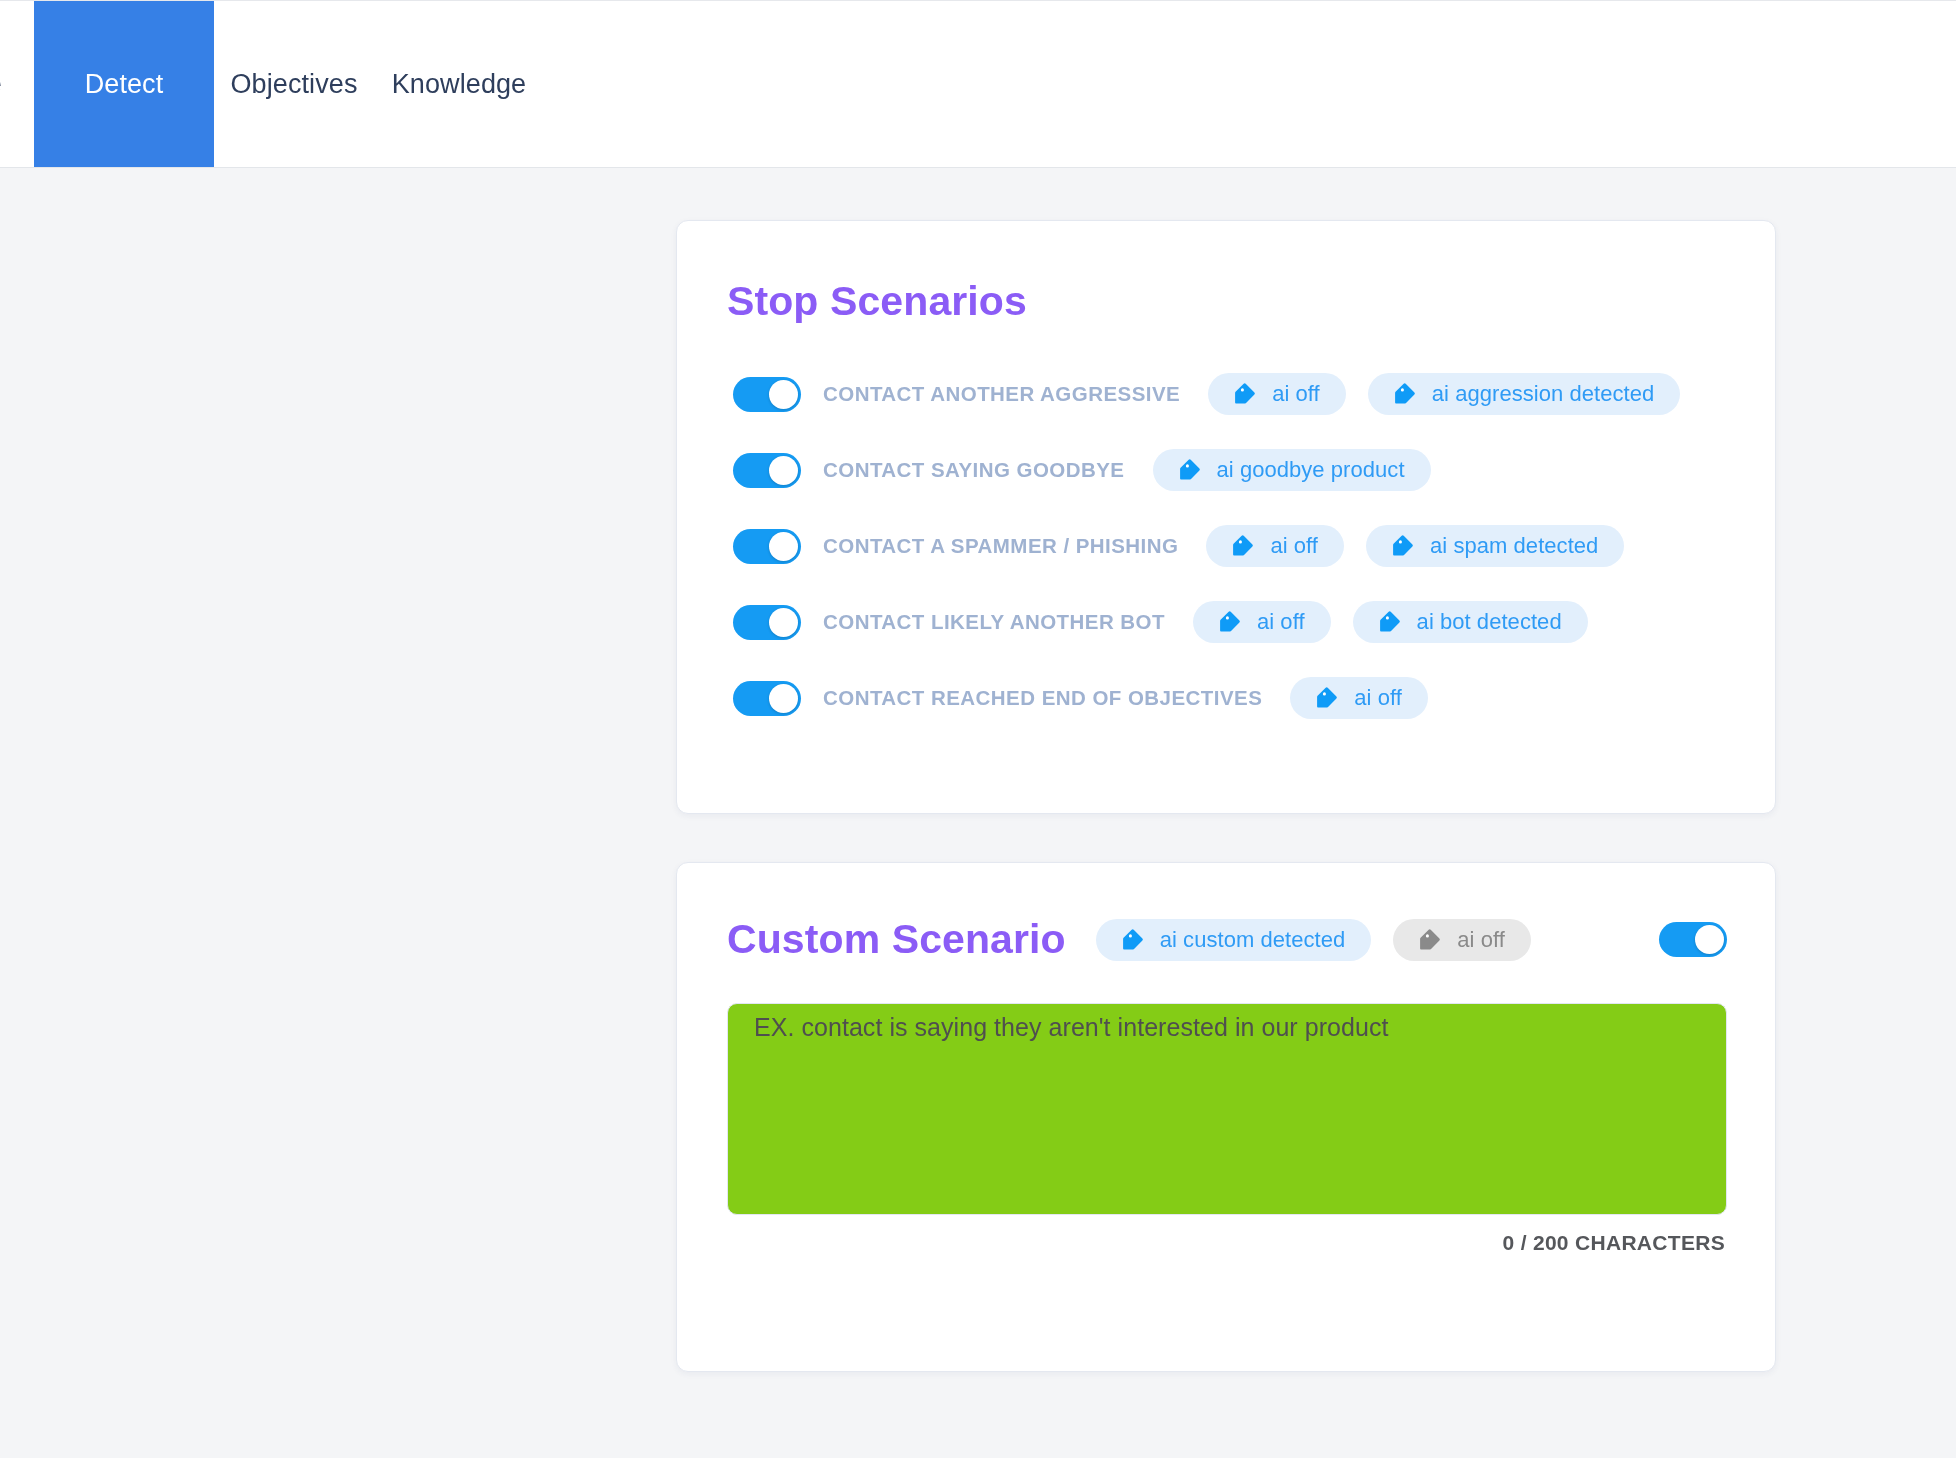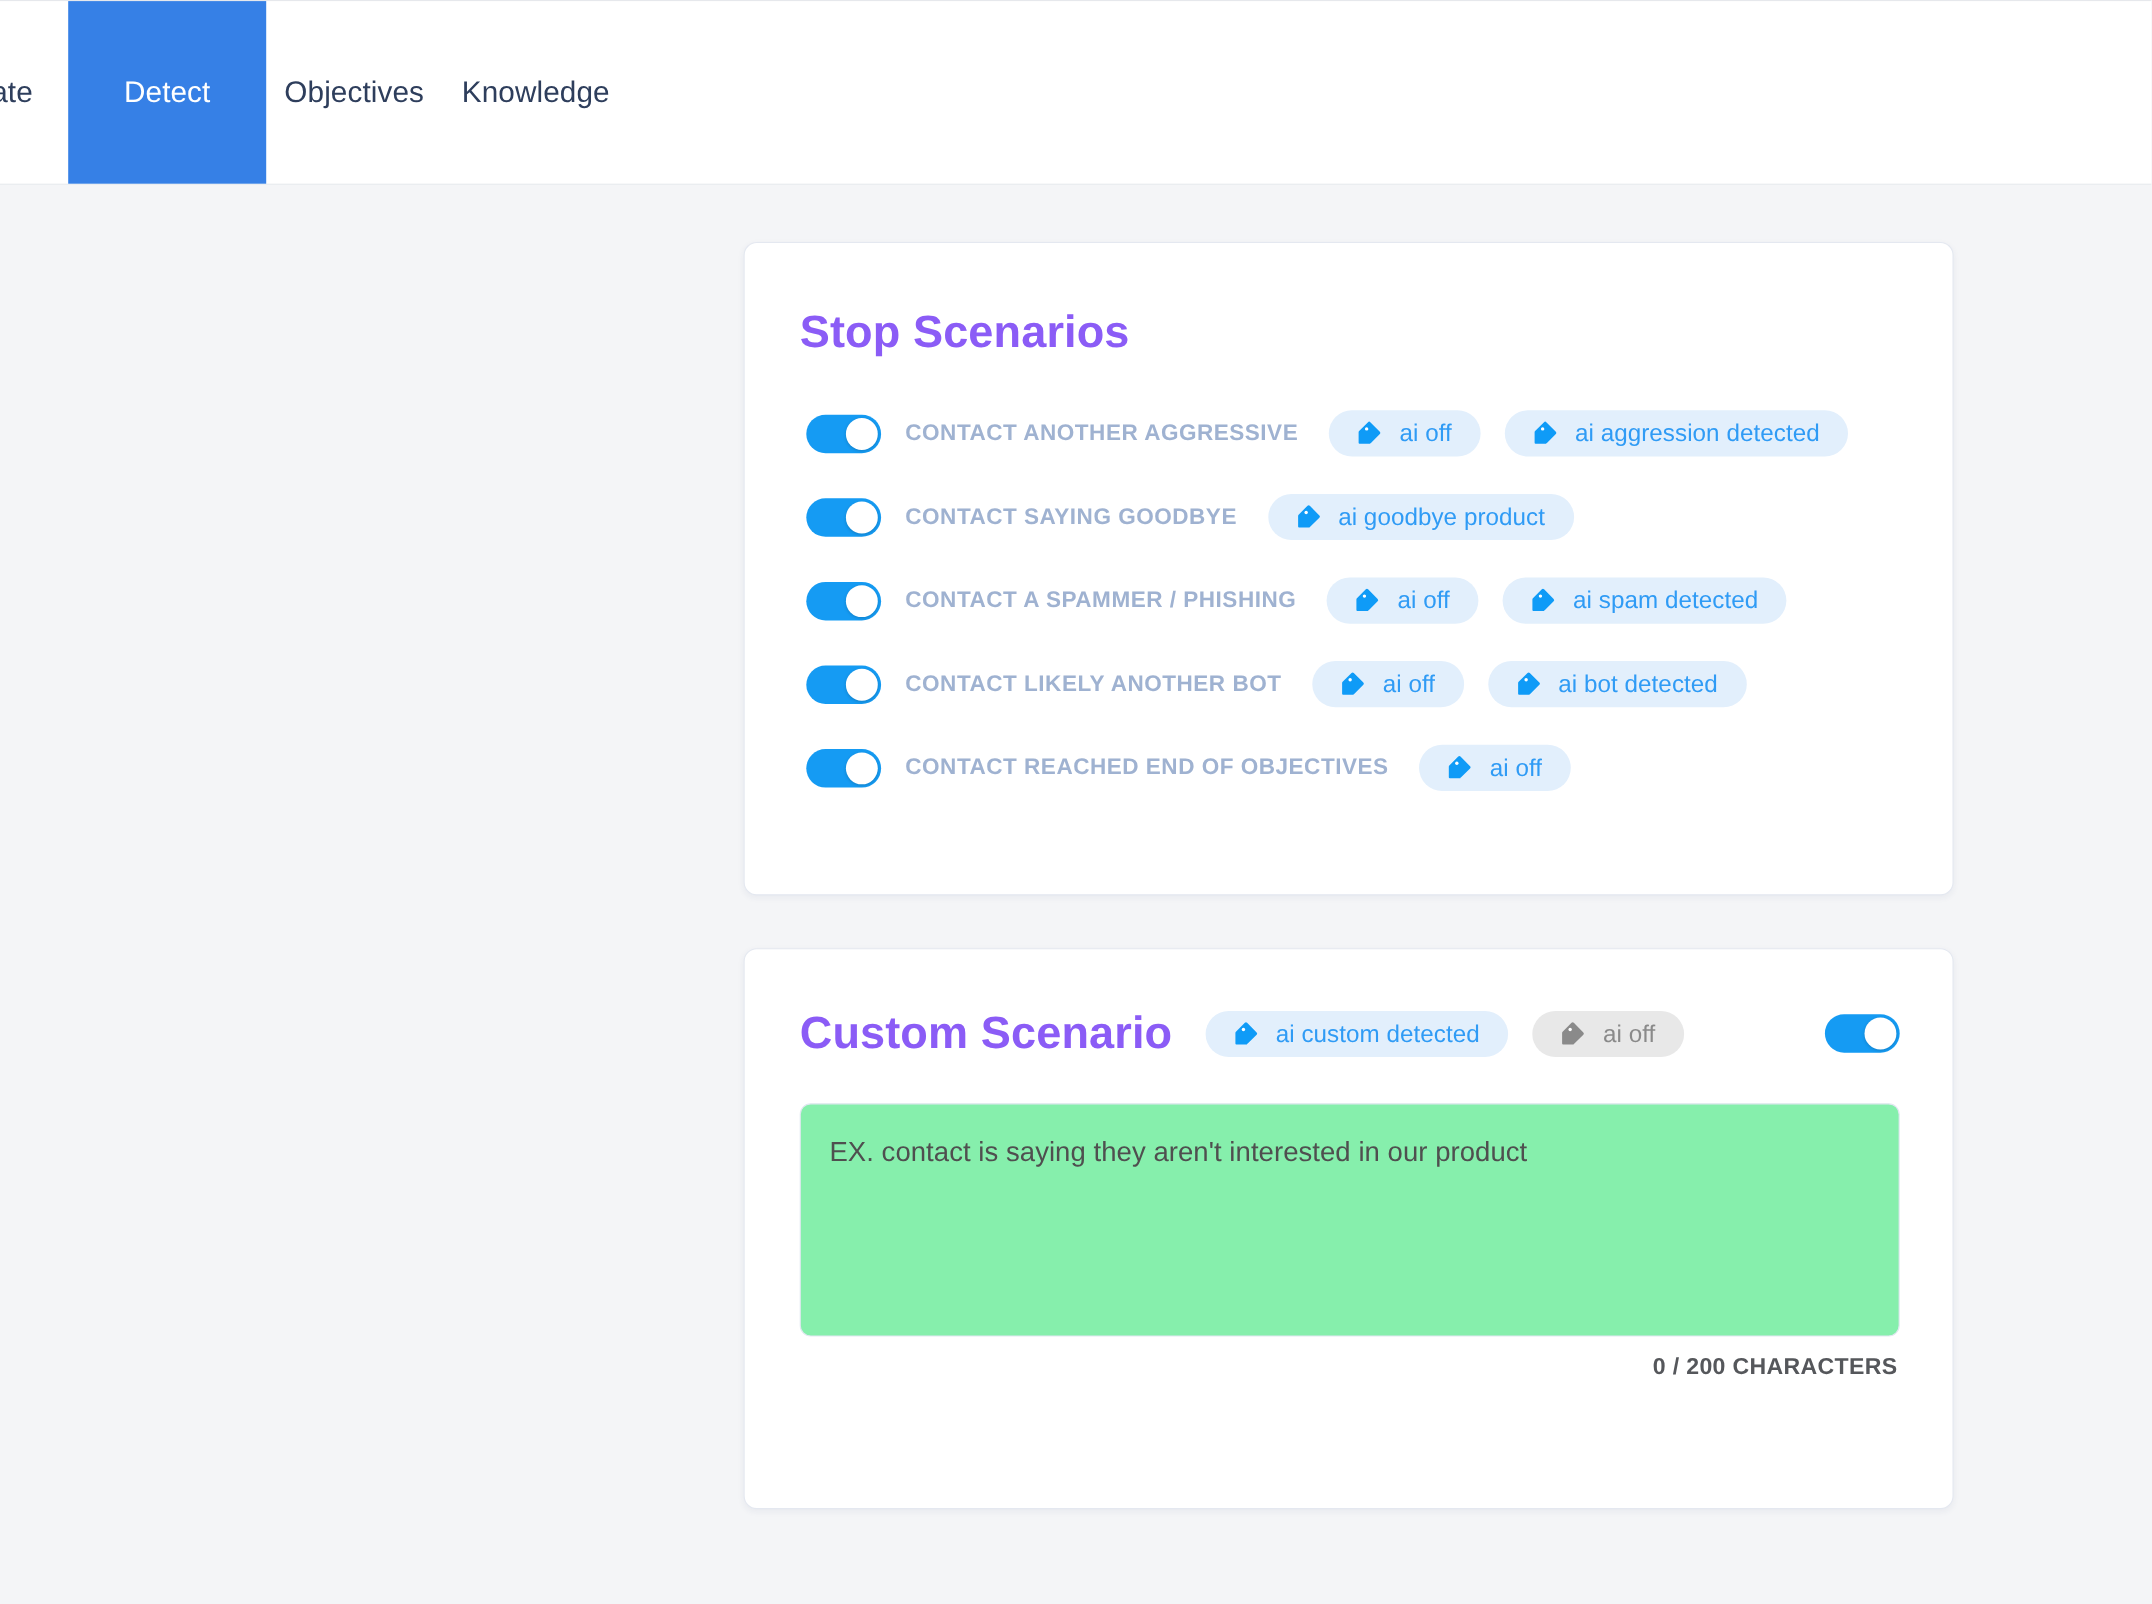--- a/index.html
+++ b/index.html
@@ -23,21 +23,20 @@
     background: #ffffff;
     border-top: 1px solid #e6e8ec;
     border-bottom: 1px solid #e3e6ea;
     display: flex;
     align-items: stretch;
   }
   .nav-tabs {
     display: flex;
     align-items: center;
     height: 100%;
-    padding-left: 28px;
   }
   .tab {
     display: flex;
     align-items: center;
     justify-content: center;
     height: 100%;
     font-size: 27px;
     color: #2e3e5c;
     letter-spacing: .1px;
     cursor: pointer;
@@ -177,22 +176,22 @@
   .custom-head .spacer { flex: 1 1 auto; }
 
   .textarea-box {
     position: absolute;
     left: 50px;
     top: 140px;
     width: 1000px;
     height: 212px;
     border: 1px solid #e2e7f1;
     border-radius: 10px;
-    background: #86efac;
-    padding: 28px 26px;
+    background: #84cc16;
+    padding: 8px 26px;
   }
   .textarea-box .placeholder {
     font-size: 25px;
     color: #4f4f4f;
     letter-spacing: .05px;
     line-height: 1.2;
   }
 
   .char-count {
     position: absolute;

